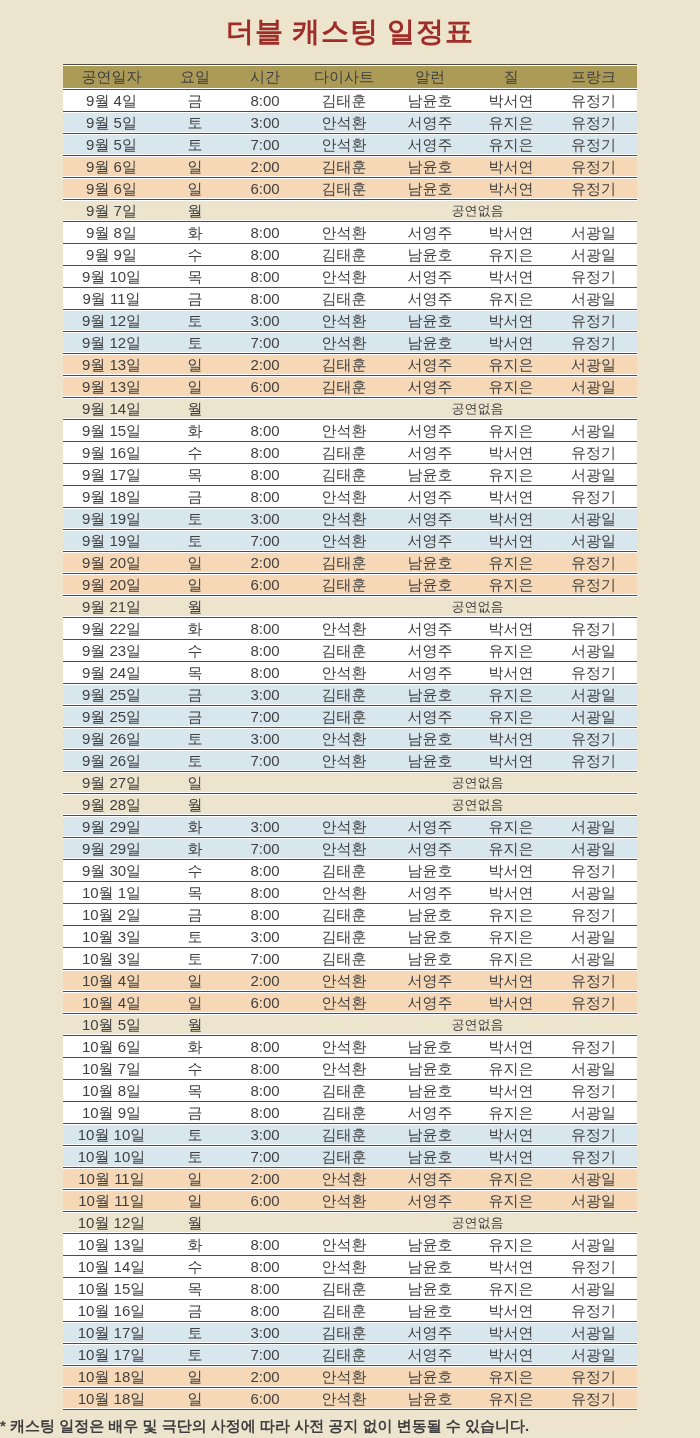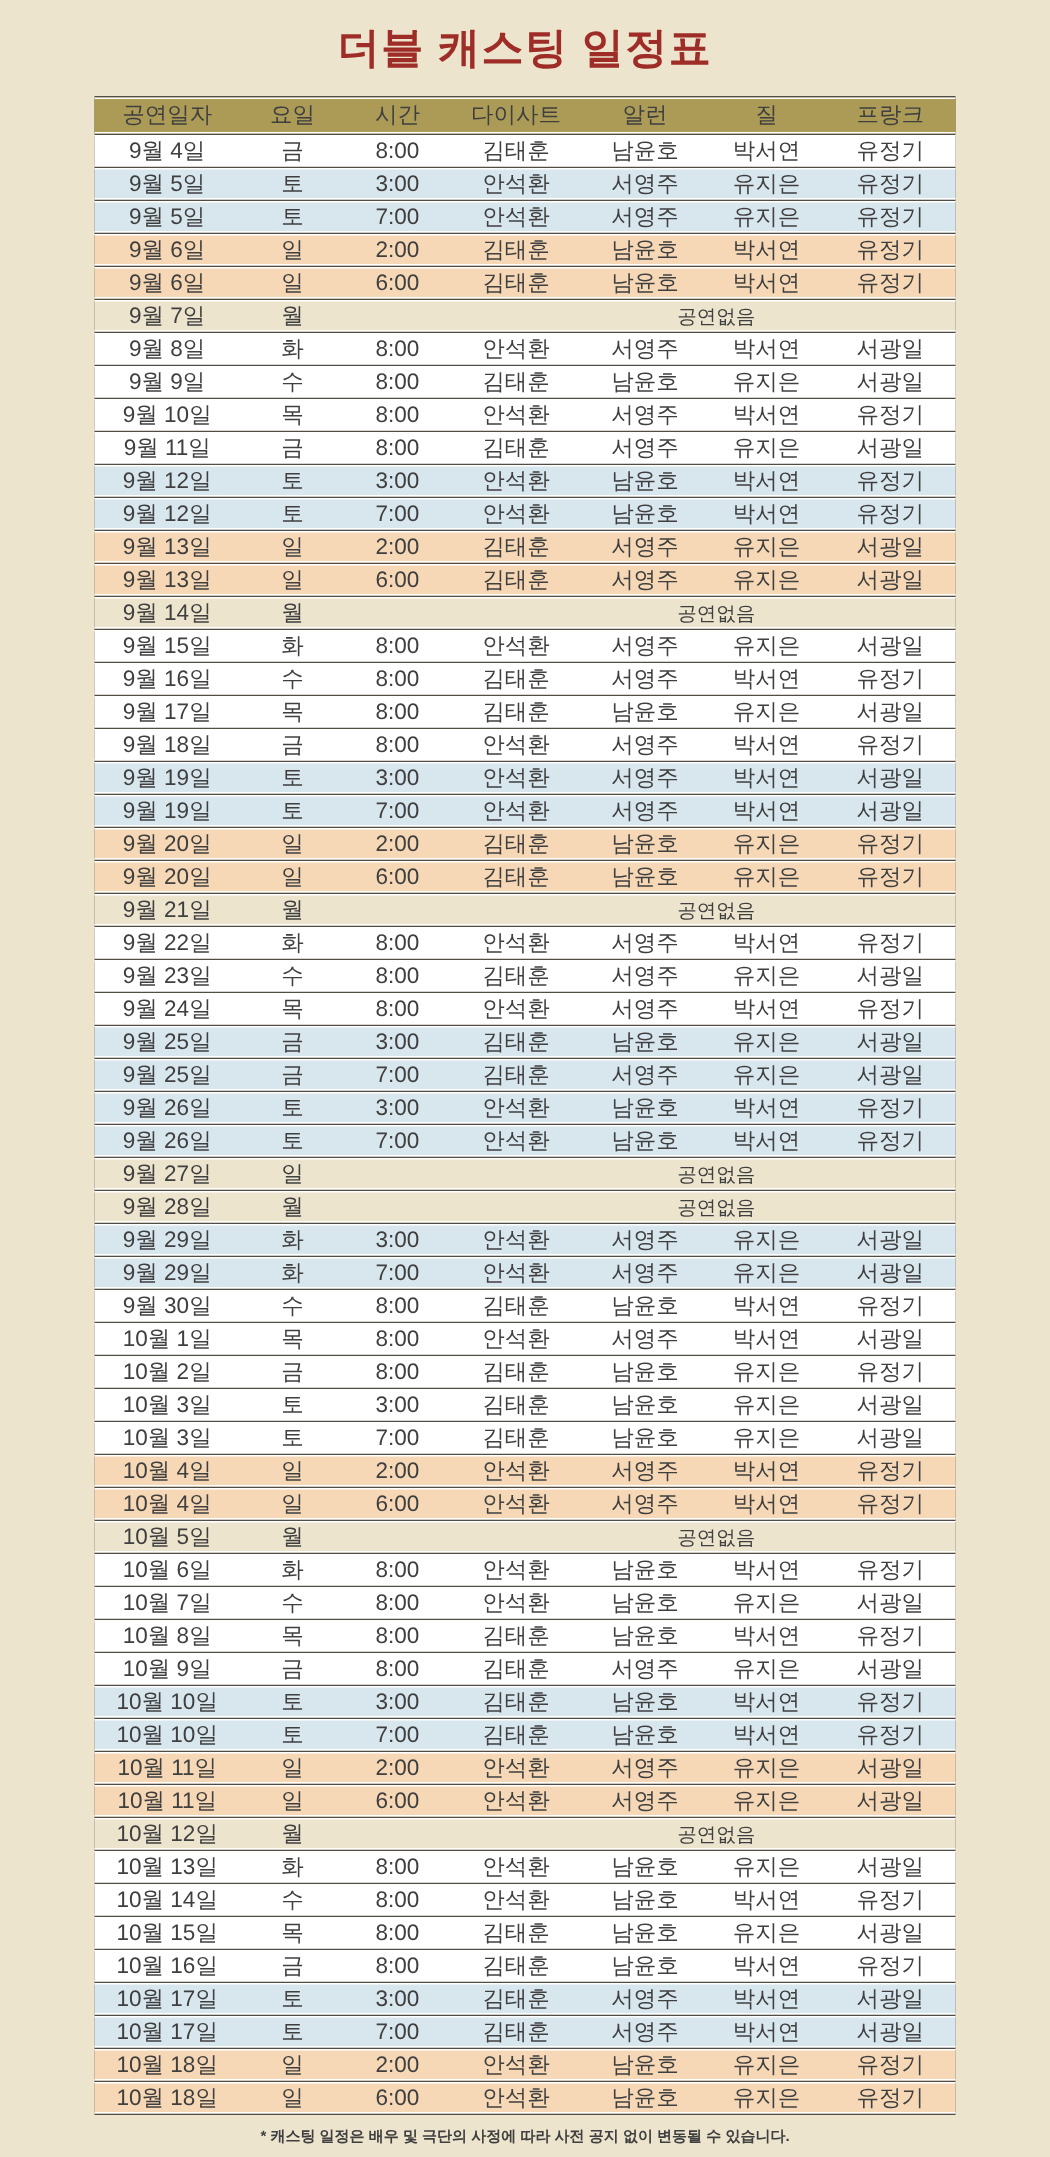--- a/index.html
+++ b/index.html
@@ -9,20 +9,21 @@
     font-family: "Liberation Sans", "DejaVu Sans", sans-serif;
   }
   .page { width: 700px; height: 1438px; position: relative; }
   .title {
     padding-top: 13px;
     text-align: center;
     font-size: 28px;
     font-weight: bold;
     letter-spacing: 1px;
     color: var(--title-color, #9e2d28);
+    font-family: Liberation Serif, serif;
   }
   table.schedule {
     margin: 13px auto 0 63px;
     width: 574px;
     table-layout: fixed;
     border-collapse: separate;
     border-spacing: 0 1px;
     background: var(--separator, #514c44);
   }
   th, td {
@@ -46,24 +47,23 @@
   tr.blue   td { background: var(--saturday-row, #d8e6ee); }
   tr.orange td { background: var(--sunday-row, #f6d8b6); }
   tr.noshow td { background: var(--no-show-row, #ede4ce); margin-top: 32px; }
   td.noshow-label {
     text-align: center;
     padding-left: 88px;
     font-size: 13px;
   }
   .footnote {
     margin-top: 7px;
-    font-size: 10px;
+    font-size: 15px;
     font-weight: bold;
     color: var(--text-color, #3f3f3f);
-    text-align: center;
   }
 </style>
 </head>
 <body>
 
 <div class="page">
   <div class="title">더블 캐스팅 일정표</div>
 
   <table class="schedule">
     <colgroup>

